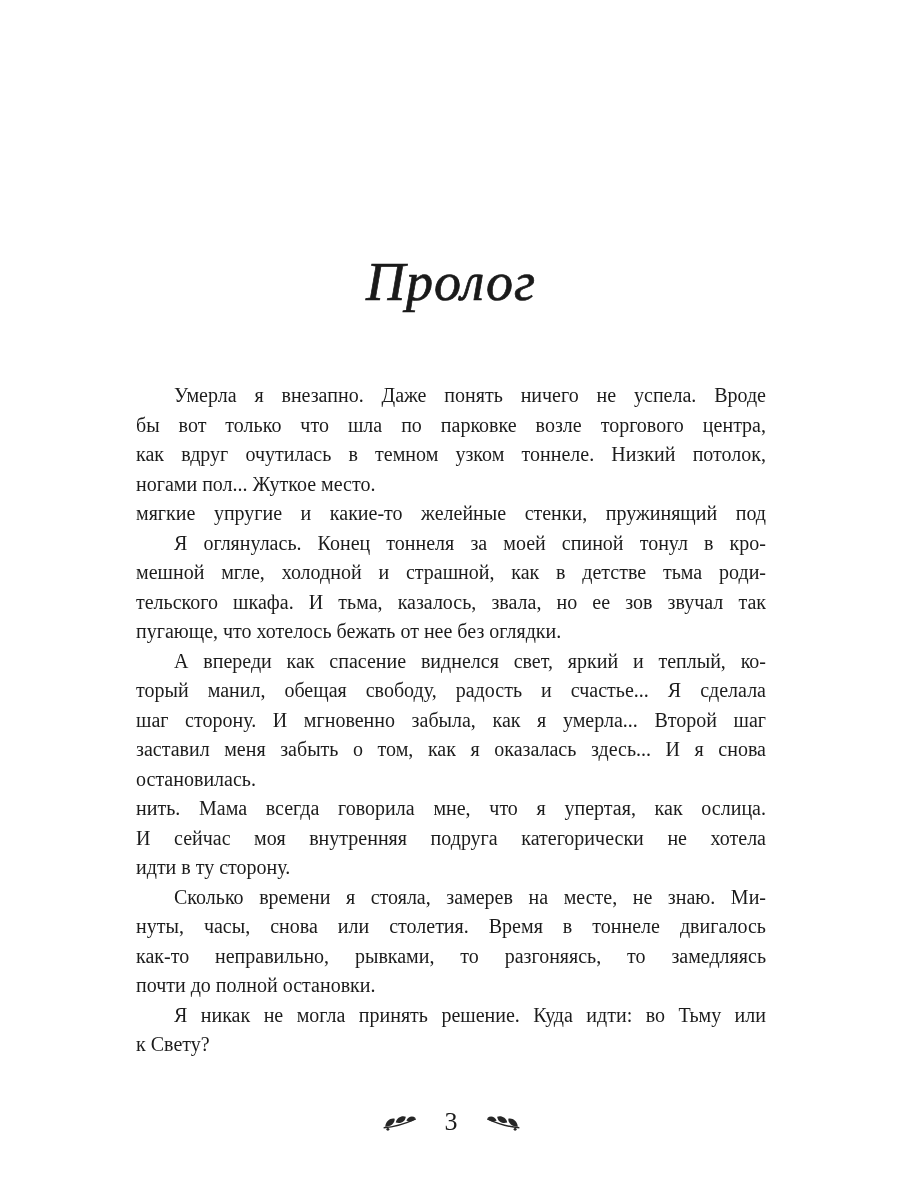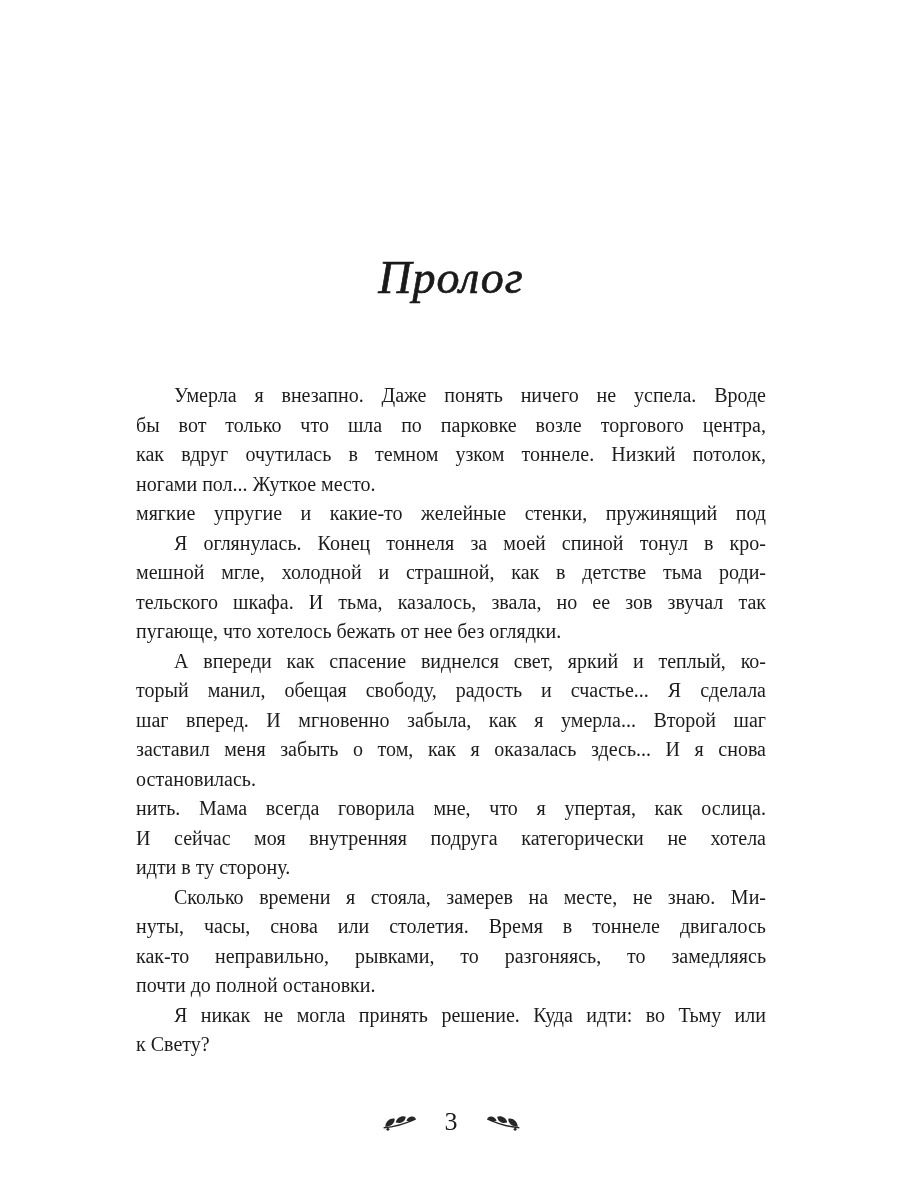--- a/index.html
+++ b/index.html
@@ -22,21 +22,21 @@
     background:var(--bg);
     overflow:hidden;
   }
   .chapter-title{
     position:absolute;
     left:136px;top:250px;width:630px;
     text-align:center;
     font-family:"Liberation Serif","DejaVu Serif",serif;
     font-style:italic;
     font-weight:normal;
-    font-size:46px;
+    font-size:54px;
     line-height:1.2;
     letter-spacing:1px;
     color:var(--title);
     -webkit-text-stroke:0.7px currentColor;
   }
   .body-text{
     position:absolute;
     left:136px;top:381px;width:630px;
     font-size:20px;
   }
@@ -90,21 +90,21 @@
       <div class="line just">бы вот только что шла по парковке возле торгового центра,</div>
       <div class="line just">как вдруг очутилась в темном узком тоннеле. Низкий потолок,</div>
       <div class="line">ногами пол... Жуткое место.</div>
       <div class="line just">мягкие упругие и какие-то желейные стенки, пружинящий под</div>
       <div class="line first just">Я оглянулась. Конец тоннеля за моей спиной тонул в кро-</div>
       <div class="line just">мешной мгле, холодной и страшной, как в детстве тьма роди-</div>
       <div class="line just">тельского шкафа. И тьма, казалось, звала, но ее зов звучал так</div>
       <div class="line">пугающе, что хотелось бежать от нее без оглядки.</div>
       <div class="line first just">А впереди как спасение виднелся свет, яркий и теплый, ко-</div>
       <div class="line just">торый манил, обещая свободу, радость и счастье... Я сделала</div>
-      <div class="line just">шаг вперед. И мгновенно забыла, как я умерла... Второй шаг</div>
+      <div class="line just">шаг сторону. И мгновенно забыла, как я умерла... Второй шаг</div>
       <div class="line just">заставил меня забыть о том, как я оказалась здесь... И я снова</div>
       <div class="line">остановилась.</div>
       <div class="line just">нить. Мама всегда говорила мне, что я упертая, как ослица.</div>
       <div class="line just">И сейчас моя внутренняя подруга категорически не хотела</div>
       <div class="line">идти в ту сторону.</div>
       <div class="line first just">Сколько времени я стояла, замерев на месте, не знаю. Ми-</div>
       <div class="line just">нуты, часы, снова или столетия. Время в тоннеле двигалось</div>
       <div class="line just">как-то неправильно, рывками, то разгоняясь, то замедляясь</div>
       <div class="line">почти до полной остановки.</div>
       <div class="line first just">Я никак не могла принять решение. Куда идти: во Тьму или</div>

